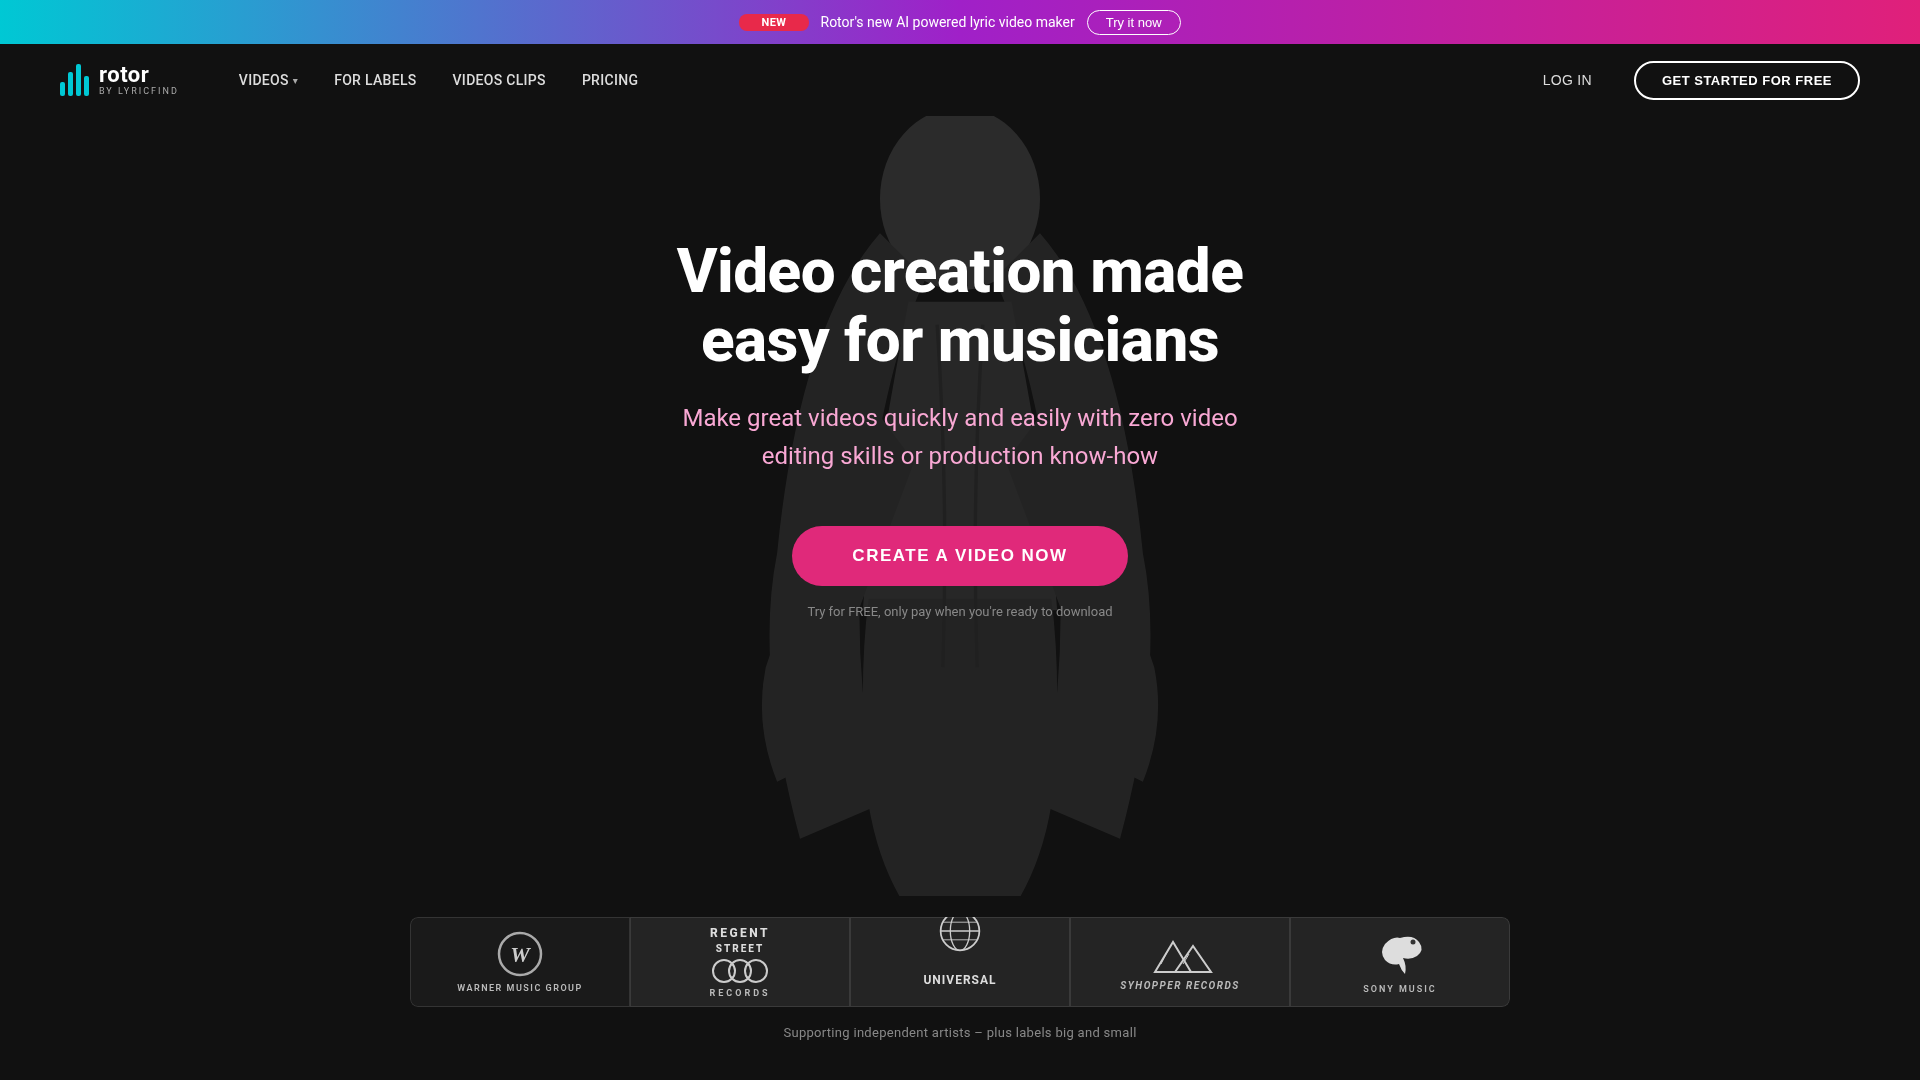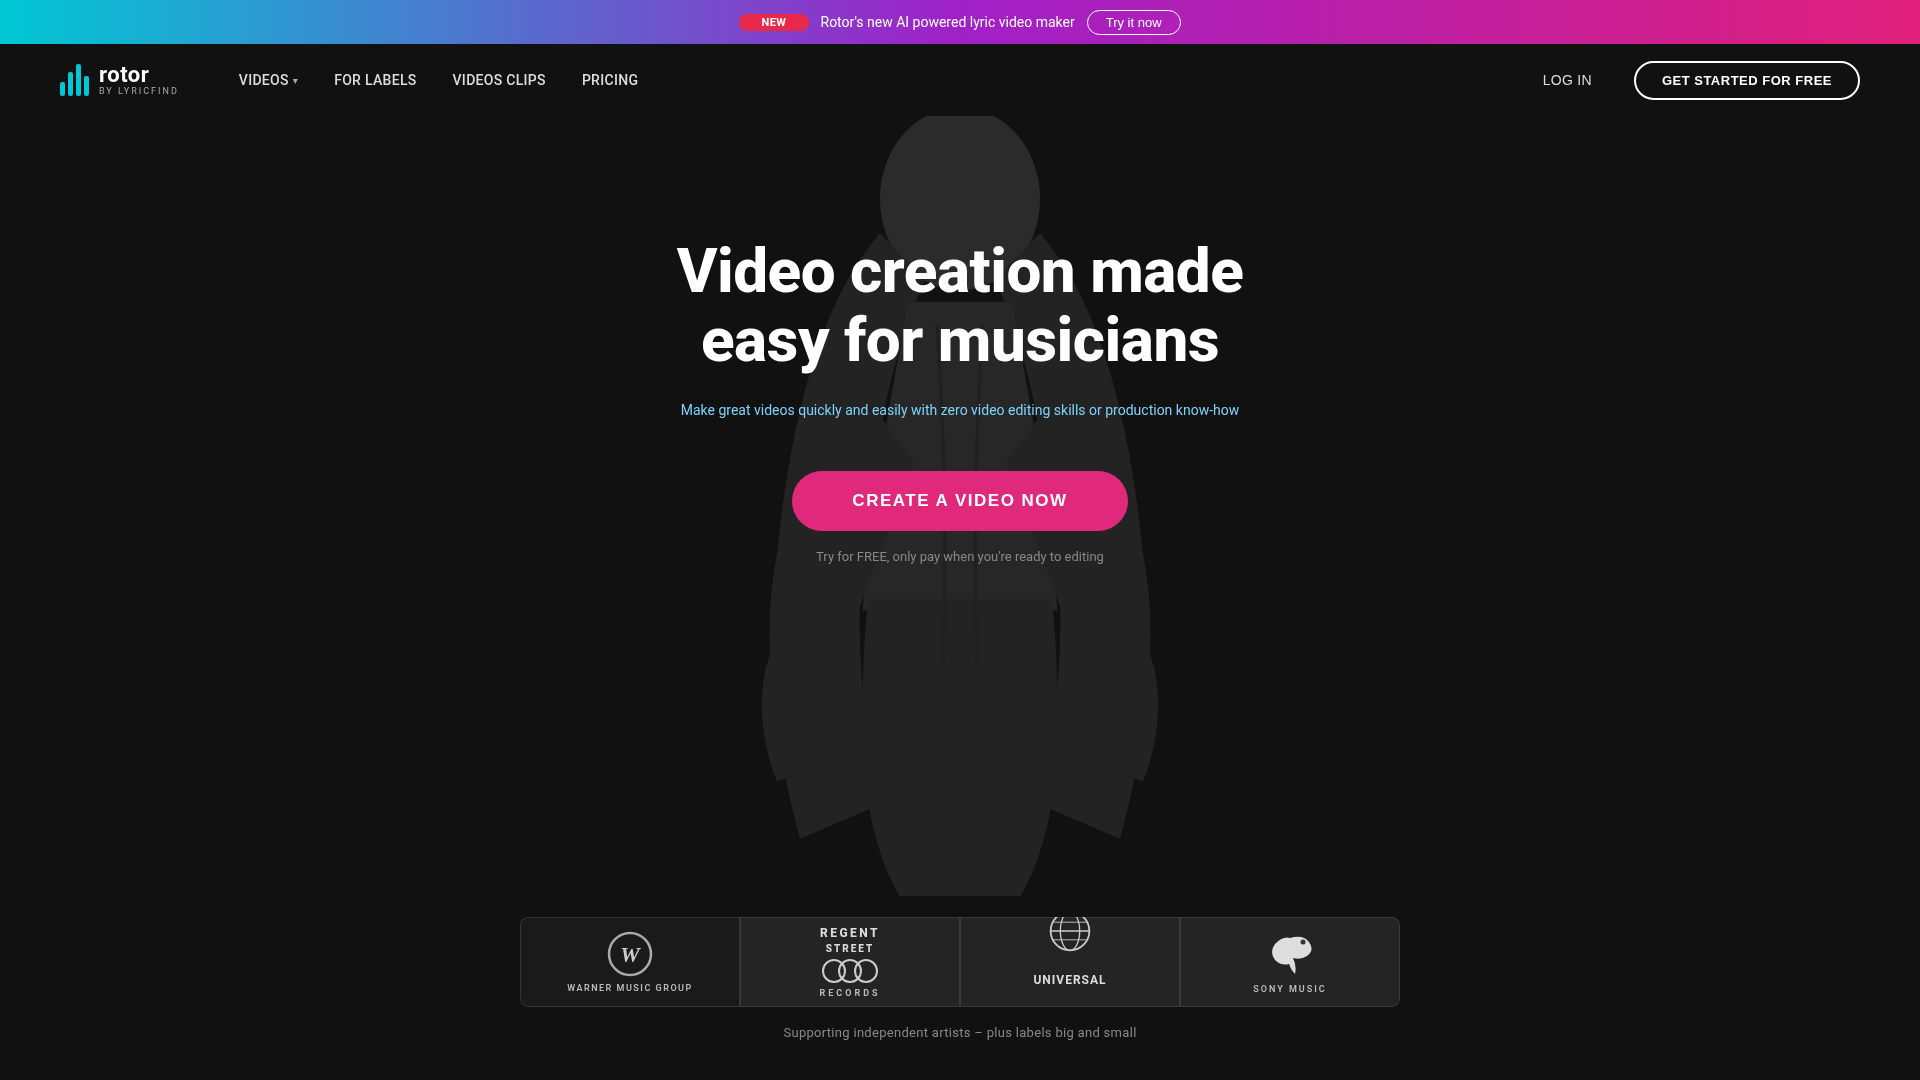--- a/index.html
+++ b/index.html
@@ -187,22 +187,22 @@
     .hero-title {
       font-size: 62px;
       font-weight: 800;
       line-height: 1.12;
       color: #fff;
       max-width: 700px;
       margin-bottom: 24px;
       letter-spacing: -0.5px;
     }
     .hero-subtitle {
-      font-size: 14px;
-      color: #7dd3fc;
+      font-size: 24px;
+      color: #f9a8d4;
       max-width: 560px;
       line-height: 1.6;
       margin-bottom: 50px;
     }
     .cta-btn {
       background: #e0297a;
       color: #ffffff;
       border: none;
       border-radius: 40px;
       padding: 20px 60px;
@@ -416,21 +416,21 @@
 
       <path d="M180 200 Q190 350 185 500" stroke="#555" stroke-width="3" fill="none"></path>
       <path d="M220 200 Q210 350 215 500" stroke="#555" stroke-width="3" fill="none"></path>
     </svg>
   </div>
 
   <div class="hero-content">
     <h1 class="hero-title">Video creation made easy for musicians</h1>
     <p class="hero-subtitle">Make great videos quickly and easily with zero video editing skills or production know-how</p>
     <button class="cta-btn">CREATE A VIDEO NOW</button>
-    <p class="cta-note">Try for FREE, only pay when you're ready to editing</p>
+    <p class="cta-note">Try for FREE, only pay when you're ready to download</p>
   </div>
 
   <div class="logos-strip">
     <div class="logos-row">
 
       <div class="logo-card">
         <div class="warner-logo">
           <svg width="46" height="46" viewBox="0 0 46 46">
             <circle cx="23" cy="23" r="21" fill="none" stroke="#aaa" stroke-width="2.5"></circle>
             <text x="23" y="31" text-anchor="middle" font-size="22" font-weight="900" font-family="Georgia, serif" fill="#ccc" font-style="italic">W</text>
@@ -459,20 +459,33 @@
             <ellipse cx="25" cy="25" rx="11" ry="22" fill="none" stroke="#ccc" stroke-width="1.5"></ellipse>
             <line x1="3" y1="25" x2="47" y2="25" stroke="#ccc" stroke-width="1.5"></line>
             <line x1="6" y1="15" x2="44" y2="15" stroke="#ccc" stroke-width="1"></line>
             <line x1="6" y1="35" x2="44" y2="35" stroke="#ccc" stroke-width="1"></line>
           </svg>
           <span class="universal-text">UNIVERSAL</span>
           <span class="universal-subtext">MUSIC GROUP</span>
         </div>
       </div>
 
+      <div class="logo-card">
+        <div class="syhopper-logo">
+          <svg width="70" height="40" viewBox="0 0 70 40">
+
+            <polygon points="10,38 28,8 46,38" fill="none" stroke="#ccc" stroke-width="2"></polygon>
+            <polygon points="30,38 48,12 66,38" fill="none" stroke="#ccc" stroke-width="2"></polygon>
+
+            <line x1="16" y1="30" x2="22" y2="18" stroke="#ccc" stroke-width="1"></line>
+            <line x1="38" y1="30" x2="44" y2="20" stroke="#ccc" stroke-width="1"></line>
+          </svg>
+          <span class="syhopper-text">Syhopper Records</span>
+        </div>
+      </div>
 
       <div class="logo-card">
         <div class="sony-logo">
           <svg width="50" height="48" viewBox="0 0 50 48">
 
             <path d="M25 8 Q38 4 44 12 Q50 20 42 26 Q36 30 28 28 Q32 36 30 44 Q26 40 24 34 Q16 36 10 30 Q4 22 10 14 Q18 6 25 8 Z" fill="#ddd"></path>
             <circle cx="38" cy="12" r="2.5" fill="#333"></circle>
           </svg>
           <span class="sony-text">SONY MUSIC</span>
         </div>

